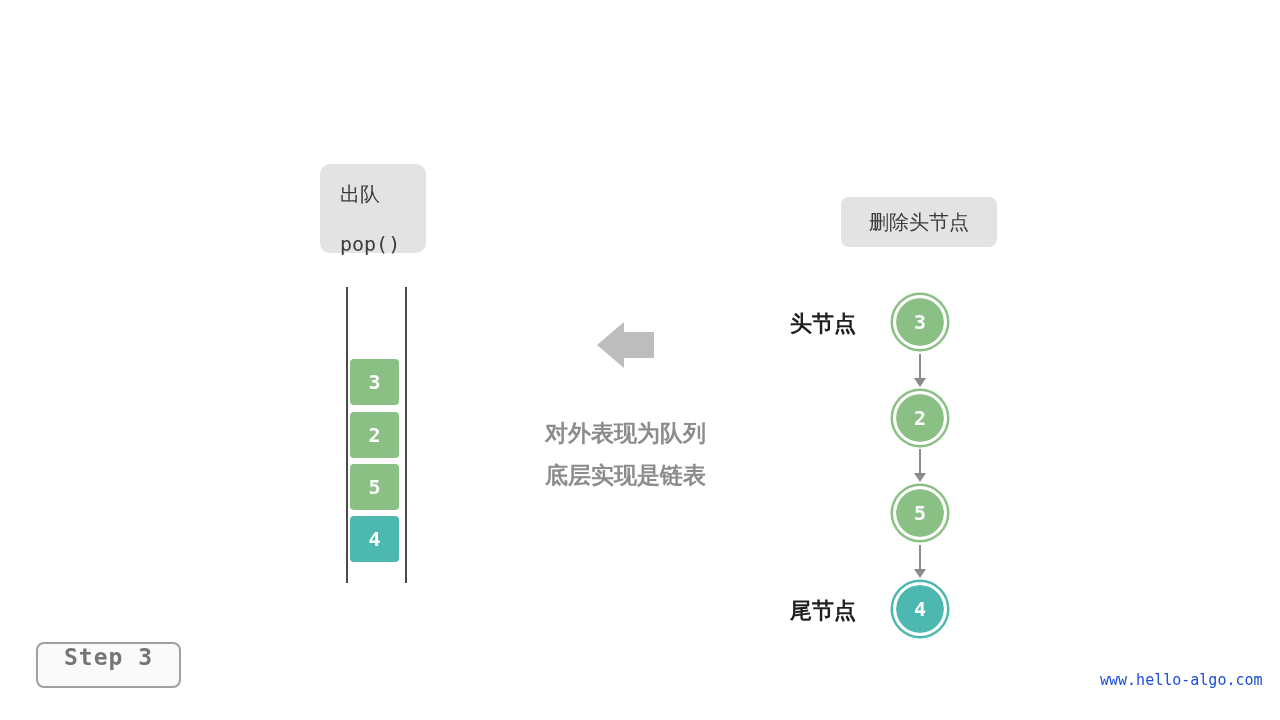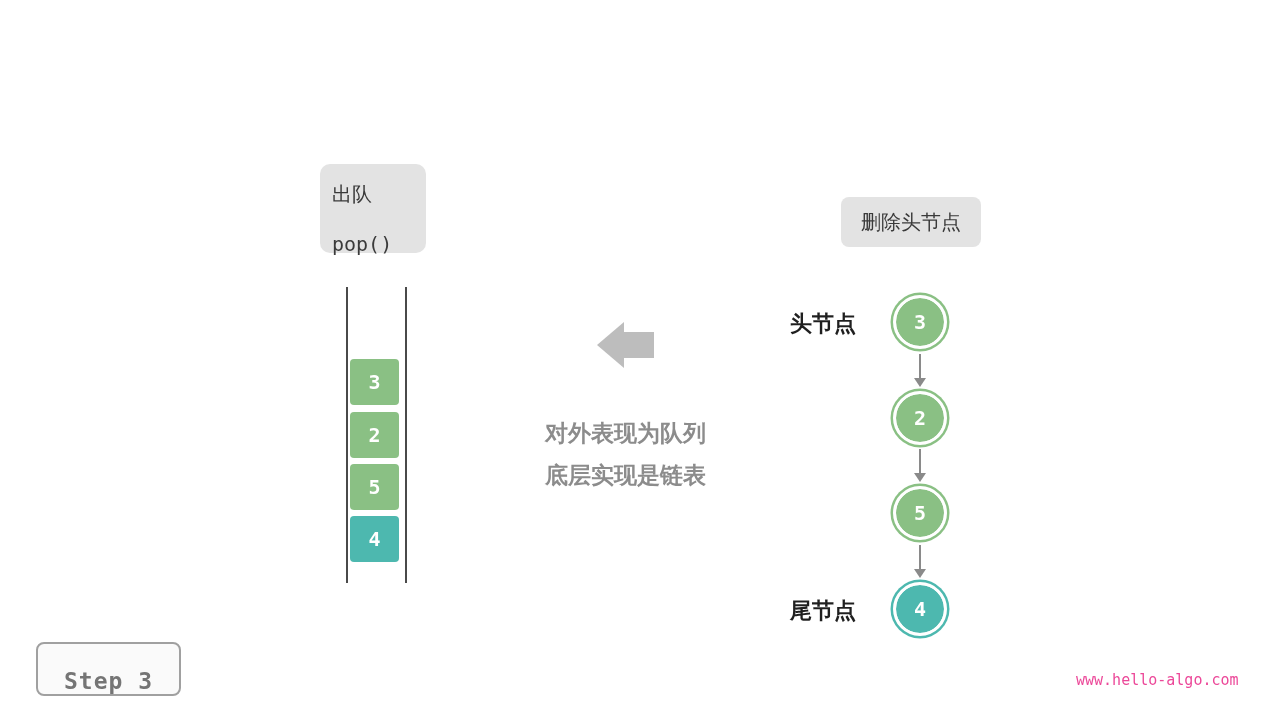--- a/index.html
+++ b/index.html
@@ -6,24 +6,24 @@
   body { background:#ffffff; font-family:"DejaVu Sans","Liberation Sans",sans-serif; }
   .canvas {
     position:relative; width:1280px; height:720px; background:#ffffff; overflow:hidden;
   }
   .mono { font-family:"DejaVu Sans Mono","Liberation Mono",monospace;margin-top:20px; }
 
   
   .op-label {
     position:absolute; left:320px; top:164px; width:106px; height:89px;
     background:var(--label-bg); border-radius:10px;
-    padding:15px 0 0 12px; color:#3a3a3a; font-size:20px; line-height:30px;
+    padding:15px 0 0 20px; color:#3a3a3a; font-size:20px; line-height:30px;
   }
   .action-label {
-    position:absolute; left:841px; top:197px; width:140px; height:50px;
+    position:absolute; left:841px; top:197px; width:156px; height:50px;
     background:var(--label-bg); border-radius:8px;
     display:flex; align-items:center; justify-content:center;
     color:#3a3a3a; font-size:20px;
   }
 
   
   .q-line { position:absolute; top:287px; width:2px; height:296px; background:#4a4a4a; }
   .q-line.left  { left:346px; }
   .q-line.right { left:405px; }
   .queue-item {
@@ -69,31 +69,31 @@
 
   
   .down-arrow { position:absolute; left:913px; width:14px; }
   .down-arrow .shaft { width:2px; height:24px; margin:0 auto; background:var(--conn); }
   .down-arrow .tip   { width:0; height:0; margin:0 auto;
                        border-left:6px solid transparent; border-right:6px solid transparent;
                        border-top:9px solid var(--conn); }
 
   
   .step-box {
-    position:absolute; left:36px; top:642px; width:145px; height:54px;
+    position:absolute; left:36px; top:642px; width:145px; height:46px;
     border:2px solid #a0a0a0; border-radius:8px; background:#fafafa;
-    display:flex; align-items:flex-end; justify-content:center;
+    display:flex; align-items:flex-start; justify-content:center;
     color:#757575; font-weight:bold; font-size:23px; letter-spacing:1px;
     font-family:"DejaVu Sans Mono","Liberation Mono",monospace;
   }
 
   
   .watermark {
-    position:absolute; left:1076px; top:671px;
-    color:#ec4899; font-size:15px;
+    position:absolute; left:1100px; top:671px;
+    color:#1d4ed8; font-size:15px;
     font-family:"DejaVu Sans Mono","Liberation Mono",monospace;
   }
 </style>
 </head>
 <body>
 
 <div class="canvas" style="--label-bg: #e3e3e3; --arrow: #bdbdbd; --ann: #8c8c8c; --conn: #8a8a8a;">
 
   <div class="op-label">
     <div>出队</div>

